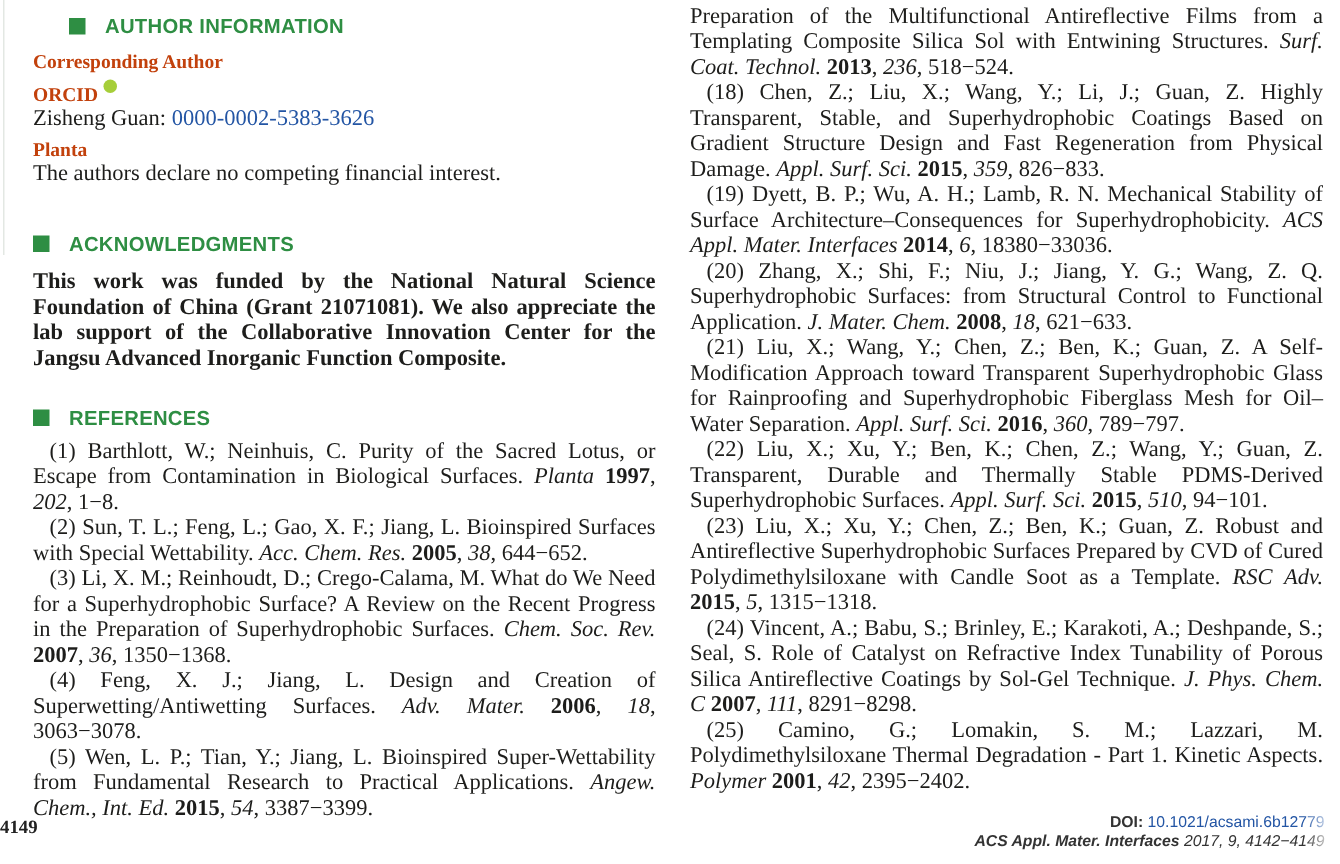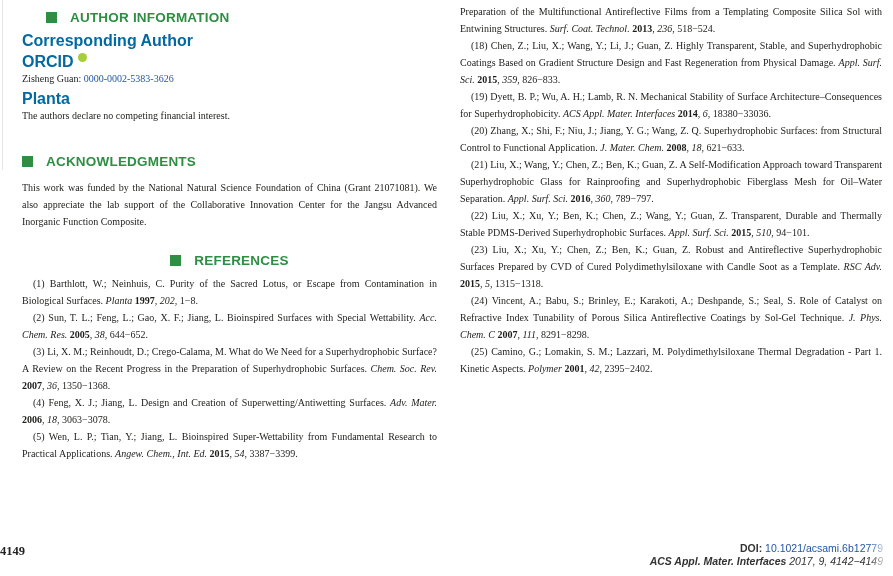--- a/index.html
+++ b/index.html
@@ -23,36 +23,36 @@
 
   .section-heading{
     display:flex; align-items:center; gap:13px;
     font-family:"Liberation Sans", sans-serif;
     font-weight:700; font-size:13.5px; letter-spacing:.2px;
     color:var(--green);
   }
   .bullet{ width:11px; height:11px; background:var(--green); flex:0 0 auto; }
   .mb8 { margin-bottom:8px;padding-left:24px; }
   .ack-h  { margin-top:30px; margin-bottom:10px; }
-  .refs-h { margin-top:23px; margin-bottom:7px;justify-content:center; }
+  .refs-h { margin-top:23px; margin-bottom:7px; }
 
   .subhead{
-    font-family:Liberation Sans, sans-serif;
-    font-weight:700; font-size:16px; line-height:16px;
-    margin-top:4px; color:#0369a1;
+    font-family:Liberation Serif, serif;
+    font-weight:700; font-size:13px; line-height:16px;
+    margin-top:4px; color:#c2410c;
   }
   .orcid-icon{
     display:inline-block; width:9px; height:9px; border-radius:50%;
     background:var(--orcid); margin-left:4px; vertical-align:5px;
   }
 
   .line, .para, .ref{
-    font-size:10px; line-height:17px; text-align:justify;
+    font-size:15px; line-height:17px; text-align:justify;
   }
-  .para { margin-bottom:0; }
+  .para { margin-bottom:0;font-weight:bold; }
   .ref  { text-indent:11px; }
   .ref.no-indent { text-indent:0; }
 
   .page-number{
     position:absolute; top:544px; left:0; width:868px; text-align:left;
     font-family:Liberation Serif, serif; font-weight:700; font-size:12.5px; color:#222;
   }
   .doi-block{
     position:absolute; top:542px; right:10px; text-align:right;
     font-family:"Liberation Sans", sans-serif; font-size:10.5px; line-height:12.5px; color:#333;

